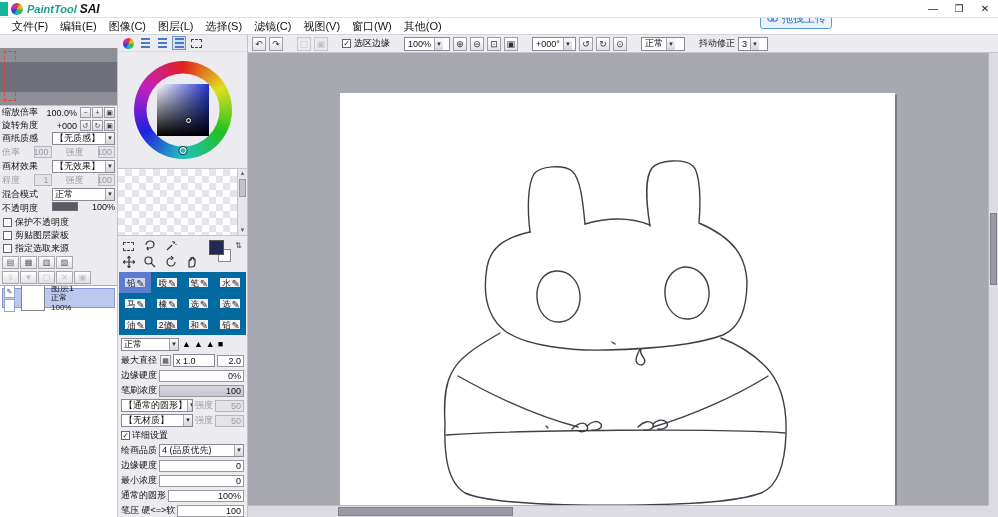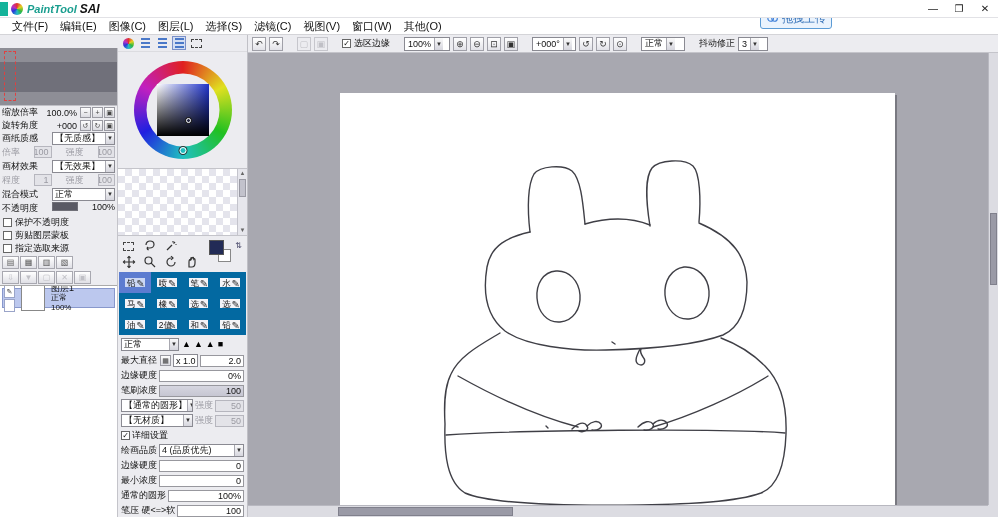--- a/index.html
+++ b/index.html
@@ -372,21 +372,21 @@
       <div class="tip-shapes">
         <span>▲</span>
         <span>▲</span>
         <span>▲</span>
         <span>■</span>
       </div>
     </div>
     <div class="param-row">
       <span class="lbl">最大直径</span>
       <span class="mini-btn">▦</span>
-      <div class="dd" style="width:25px">
+      <div class="dd" style="width:42px">
           <span>x 1.0</span>
         </div>
       <div class="sunken grow">
           <span>2.0</span>
         </div>
     </div>
     <div class="param-row">
       <span class="lbl">边缘硬度</span>
       <div class="sunken grow">
           <span>0%</span>

